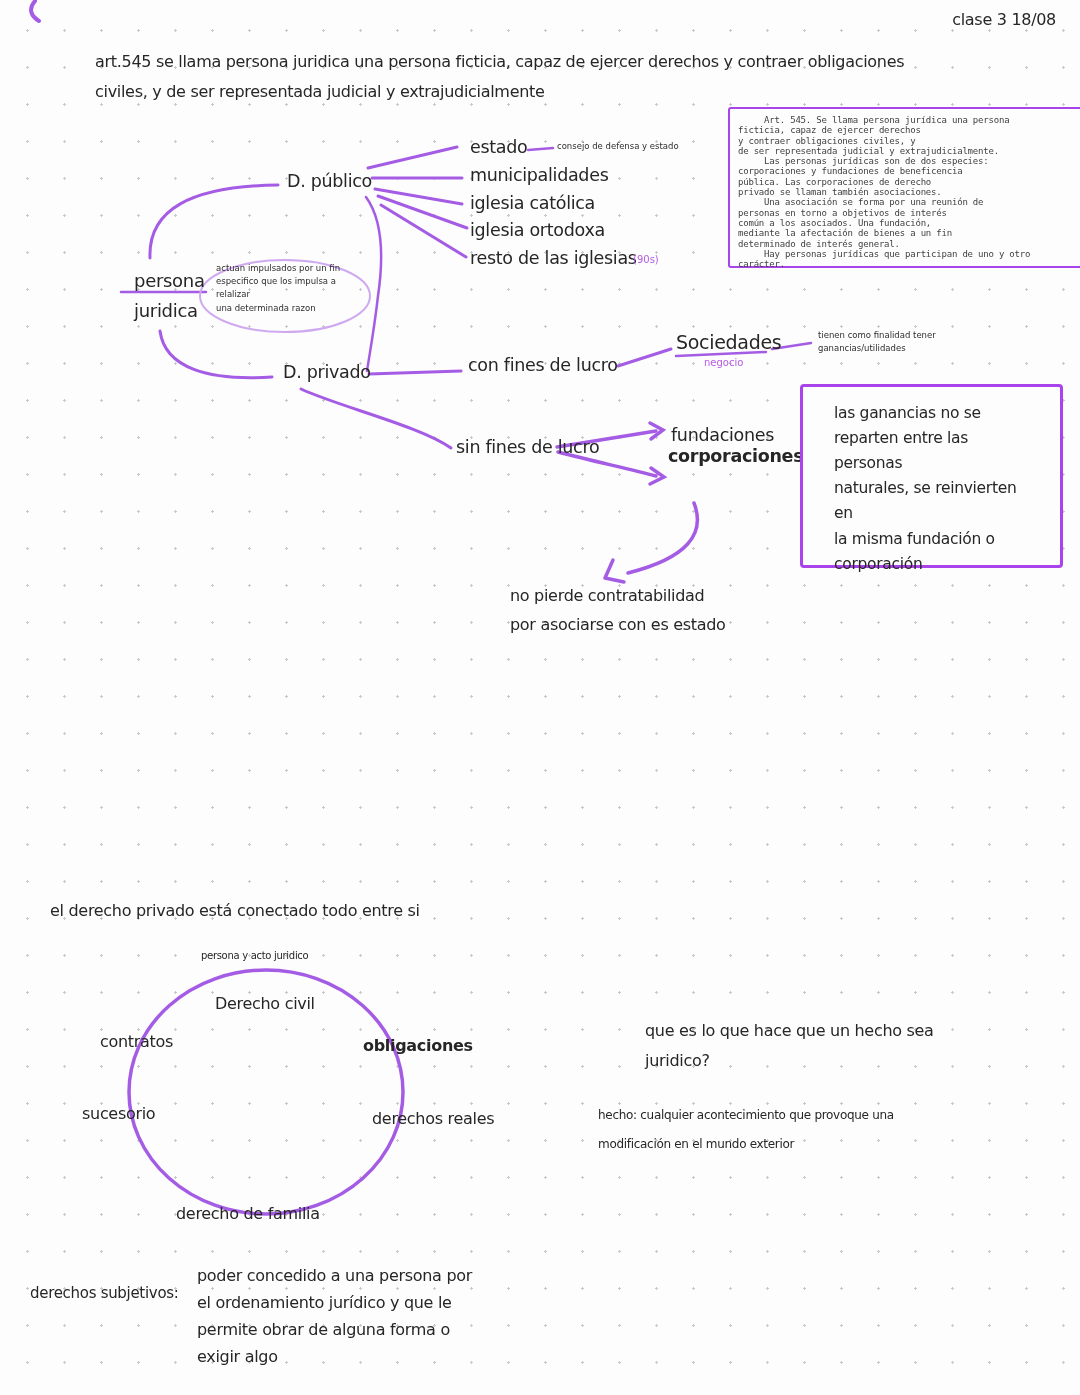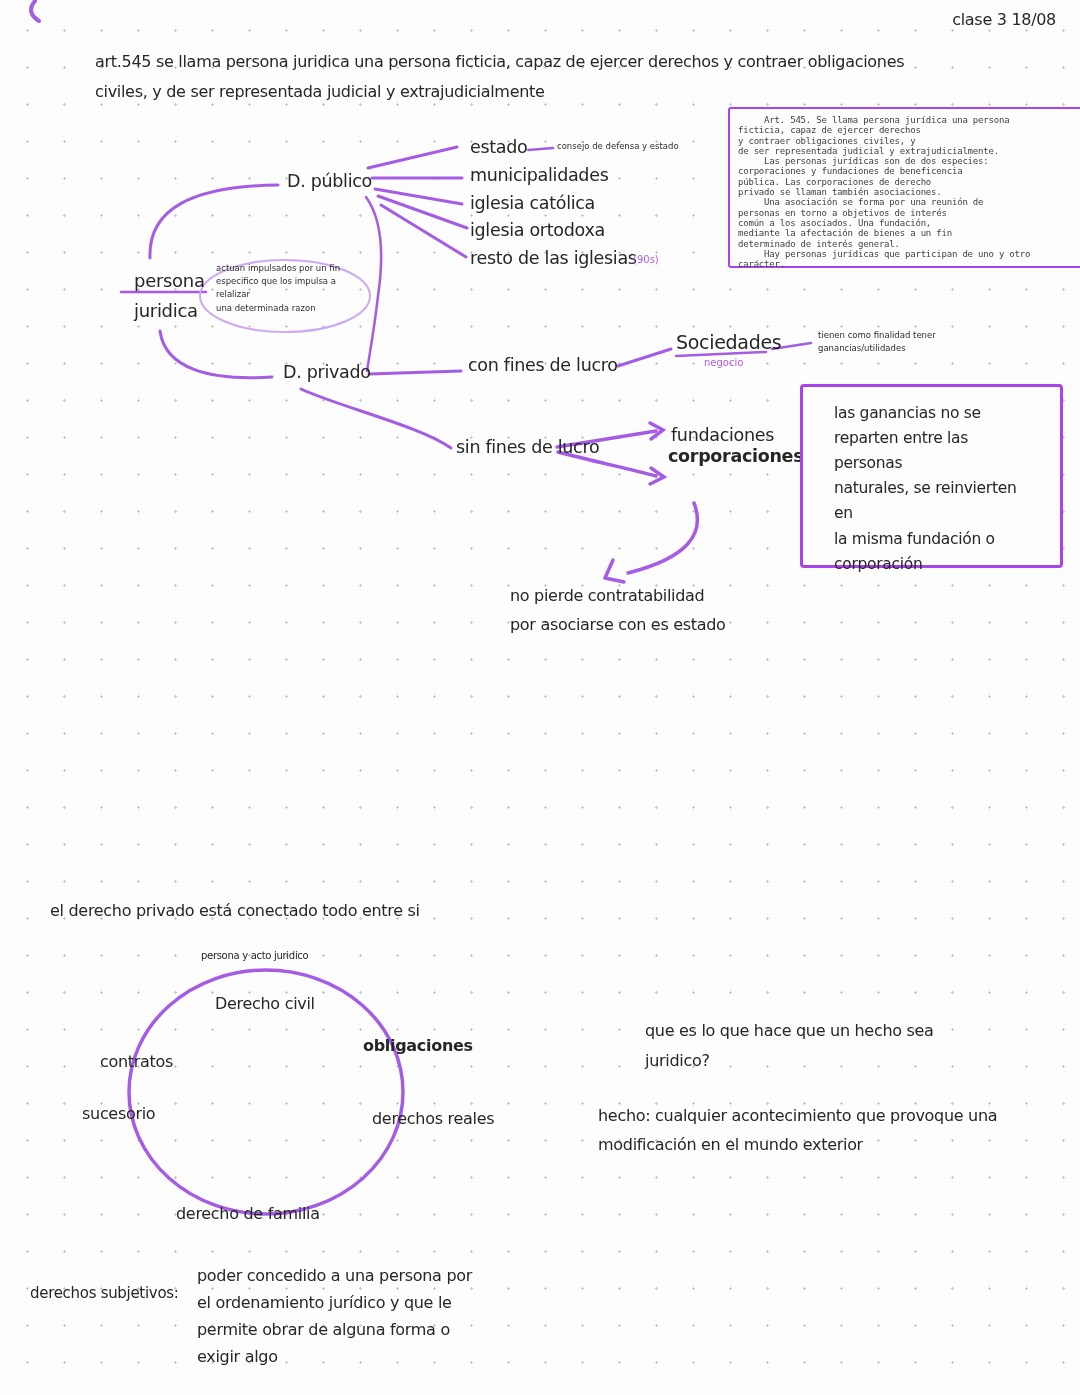--- a/index.html
+++ b/index.html
@@ -149,30 +149,30 @@
 la misma fundación o
 corporación</div>
   </div>
 
   <div class="abs hw pre" style="left:510px;top:581px;font-size:16px;line-height:29px;">no pierde contratabilidad
 por asociarse con es estado</div>
 
   <div class="abs hw" style="left:50px;top:901px;font-size:16px;">el derecho privado está conectado todo entre si</div>
 
   <div class="abs hw" style="left:181px;top:950px;font-size:10px;margin-left:20px;">persona y acto juridico</div>
-  <div class="abs hw" style="left:100px;top:1032px;font-size:16px;margin-top:20px;">contratos</div>
+  <div class="abs hw" style="left:100px;top:1032px;font-size:16px;">contratos</div>
   <div class="abs hw" style="left:215px;top:994px;font-size:16px;">Derecho civil</div>
   <div class="abs hw" style="left:363px;top:1036px;font-size:16px;font-weight:bold;">obligaciones</div>
   <div class="abs hw" style="left:82px;top:1104px;font-size:16px;">sucesorio</div>
   <div class="abs hw" style="left:372px;top:1109px;font-size:16px;">derechos reales</div>
   <div class="abs hw" style="left:176px;top:1204px;font-size:16px;">derecho de familia</div>
 
   <div class="abs hw pre" style="left:645px;top:1016px;font-size:16px;line-height:30px;">que es lo que hace que un hecho sea
 juridico?</div>
-  <div class="abs hw pre" style="left:598px;top:1101px;font-size:16px;line-height:29px;">hecho: cualquier acontecimiento que provoque una
+  <div class="abs hw pre" style="left:598px;top:1101px;font-size:12px;line-height:29px;">hecho: cualquier acontecimiento que provoque una
 modificación en el mundo exterior</div>
 
   <div class="abs hw" style="left:30px;top:1284px;font-size:15px;">derechos subjetivos:</div>
   <div class="abs hw pre" style="left:197px;top:1262px;font-size:16px;line-height:27px;">poder concedido a una persona por
 el ordenamiento jurídico y que le
 permite obrar de alguna forma o
 exigir algo</div>
 
 </div>
 

